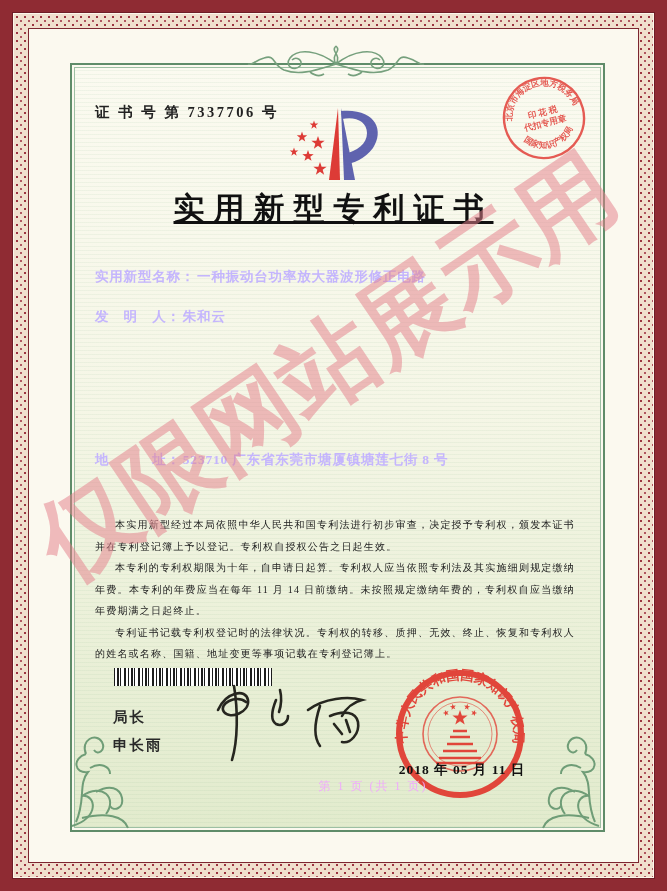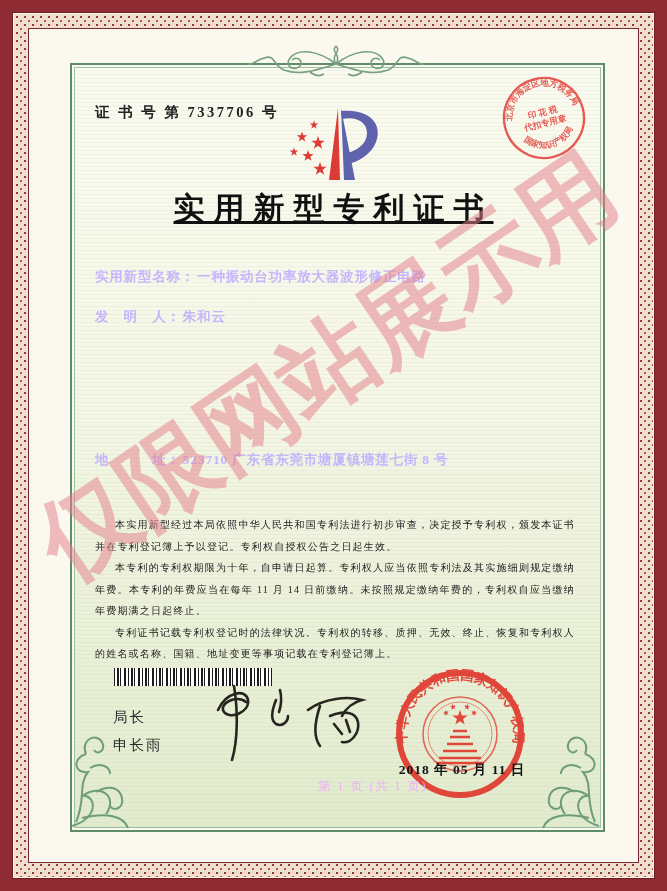--- a/index.html
+++ b/index.html
@@ -68,21 +68,21 @@
       repeating-linear-gradient(90deg,
         #1c1c1c 0 1px,#ffffff 1px 3px,
         #1c1c1c 3px 5px,#ffffff 5px 6px,
         #1c1c1c 6px 7px,#ffffff 7px 10px,
         #1c1c1c 10px 12px,#ffffff 12px 14px);
     background-color:#fff;
   }
   .director{
     position:absolute;left:113px;top:703px;
     font-family:"Liberation Sans","DejaVu Sans",sans-serif;
-    font-size:14.5px;font-weight:400;color:#2a2a2a;line-height:28px;
+    font-size:14.5px;font-weight:700;color:#2a2a2a;line-height:28px;
     letter-spacing:2px;
   }
   .signature{position:absolute;left:196px;top:676px;}
   .seal{position:absolute;left:392px;top:666px;}
   .seal-date{
     position:absolute;left:382px;top:761px;width:160px;
     font-size:13.5px;font-weight:bold;color:#111;letter-spacing:1px;
     text-align:center;z-index:6;
   }
   .footer{

